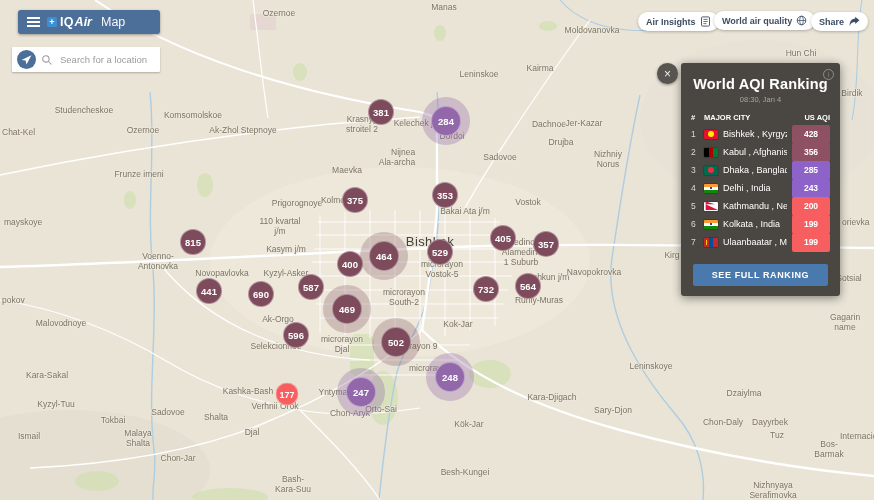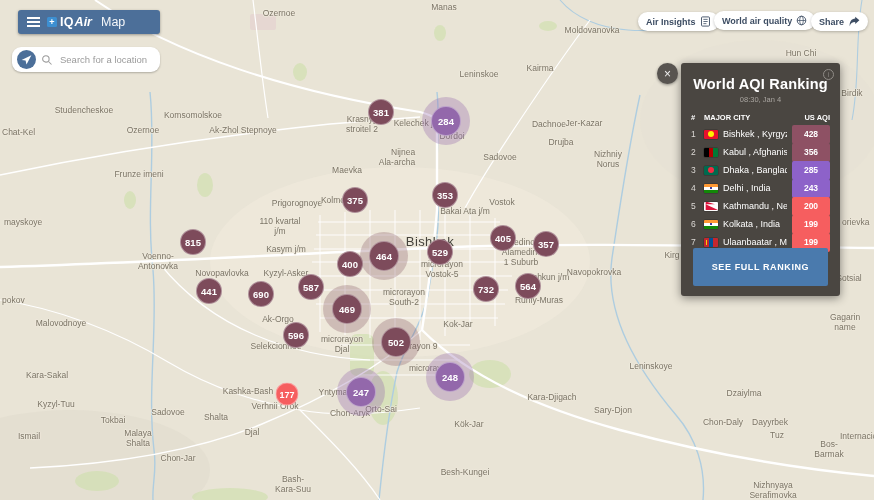--- a/index.html
+++ b/index.html
@@ -35,21 +35,21 @@
        box-shadow:0 1px 3px rgba(0,0,0,.35)}
   .burger{width:13px;height:2px;background:#fff;box-shadow:0 -4px 0 #fff,0 4px 0 #fff;cursor:pointer;flex:none}
   .logo{display:flex;align-items:center;gap:3px;cursor:pointer}
   .logo-box{width:10px;height:10px;background:#3d8fd1;border-radius:1.5px;color:#fff;font-size:9px;font-weight:bold;
        display:flex;align-items:center;justify-content:center;line-height:1}
   .logo-iq{font-weight:bold;font-size:12.5px;letter-spacing:.2px}
   .logo-air{font-weight:bold;font-style:italic;font-size:12.5px;margin-left:-2px}
   .logo-map{font-size:12.5px;opacity:.95;margin-left:2px;font-weight:normal}
 
   
-  .search-bar{position:absolute;left:12px;top:47px;width:148px;height:25px;background:#fff;border-radius:9px;
+  .search-bar{position:absolute;left:12px;top:47px;width:148px;height:25px;background:#fff;border-radius:1px;
        display:flex;align-items:center;gap:5px;padding:12px 5px;box-sizing:border-box;box-shadow:0 1px 2px rgba(0,0,0,.25)}
   .nav-btn{width:19px;height:19px;border-radius:50%;background:#4c6f99;display:flex;align-items:center;
        justify-content:center;cursor:pointer;flex:none}
   .search-bar input{border:0;outline:0;flex:1;min-width:0;font-size:9.5px;color:#333;background:transparent;
        font-family:inherit}
   .search-bar input::placeholder{color:#9b9b9b}
 
   
   .pill{position:absolute;height:19px;background:#fff;border-radius:10px;display:flex;align-items:center;gap:4px;
        padding:0 8px;font-size:9px;font-weight:bold;color:#3d4d63;box-shadow:0 1px 3px rgba(0,0,0,.25);
@@ -72,21 +72,21 @@
   .ph-rank{width:8px}
   .ph-city{flex:1}
   .rank-row{display:flex;align-items:center;gap:5px;height:18px;padding:0 10px;cursor:pointer}
   .rr-rank{width:8px;font-size:8.5px;color:#dcd9d5}
   .rr-city{flex:1;font-size:9px;white-space:nowrap;overflow:hidden}
   .badge{width:38px;height:19px;border-radius:2px;display:flex;align-items:center;justify-content:center;
        font-size:8.5px;font-weight:bold;color:#fff;flex:none}
   .badge.hazardous{background:#8e5164}
   .badge.very-unhealthy{background:#8d62c9}
   .badge.unhealthy{background:#f65e5f}
-  .cta{position:absolute;left:12px;right:12px;bottom:10px;height:38px;background:#4a7aad;border-radius:2px;
+  .cta{position:absolute;left:12px;right:12px;bottom:10px;height:22px;background:#4a7aad;border-radius:2px;
        display:flex;align-items:center;justify-content:center;font-size:9px;font-weight:bold;letter-spacing:.6px;
        cursor:pointer}
 
   
   .flag{width:14px;height:9px;border-radius:1px;position:relative;overflow:hidden;flex:none;
        box-shadow:0 0 0 .5px rgba(0,0,0,.3)}
   .kyrgyzstan-flag{background:#e8112d}
   .kyrgyzstan-flag::after{content:"";position:absolute;left:4px;top:1.5px;width:6px;height:6px;border-radius:50%;background:#ffef00}
   .afghanistan-flag{background:linear-gradient(90deg,#000 0 33%,#b00000 33% 66%,#007a36 66%)}
   .bangladesh-flag{background:#006a4e}
@@ -167,21 +167,21 @@
       <div class="map-label" style="left: 549px; top: 124px;">Dachnoe</div>
       <div class="map-label" style="left: 584px; top: 123px;">Jer-Kazar</div>
       <div class="map-label" style="left: 561px; top: 142px;">Drujba</div>
       <div class="map-label" style="left: 500px; top: 157px;">Sadovoe</div>
       <div class="map-label" style="left: 397px; top: 157px; text-align: right;">Nijnea
 Ala-archa</div>
       <div class="map-label" style="left: 608px; top: 159px;">Nizhniy
 Norus</div>
       <div class="map-label" style="left: 347px; top: 170px;">Maevka</div>
       <div class="map-label" style="left: 139px; top: 174px;">Frunze imeni</div>
-      <div class="map-label" style="left: 502px; top: 202px;">Vostok</div>
+      <div class="map-label" style="left: 528px; top: 202px;">Vostok</div>
       <div class="map-label" style="left: 297px; top: 203px;">Prigorognoye</div>
       <div class="map-label" style="left: 333px; top: 200px;">Kolmo</div>
       <div class="map-label left" style="left: 4px; top: 222px;">mayskoye</div>
       <div class="map-label" style="left: 465px; top: 211px;">Bakai Ata j/m</div>
       <div class="map-label" style="left: 280px; top: 226px;">110 kvartal
 j/m</div>
       <div class="map-label" style="left: 158px; top: 261px;">Voenno-
 Antonovka</div>
       <div class="map-label" style="left: 286px; top: 249px;">Kasym j/m</div>
       <div class="map-label" style="left: 222px; top: 273px;">Novopavlovka</div>

